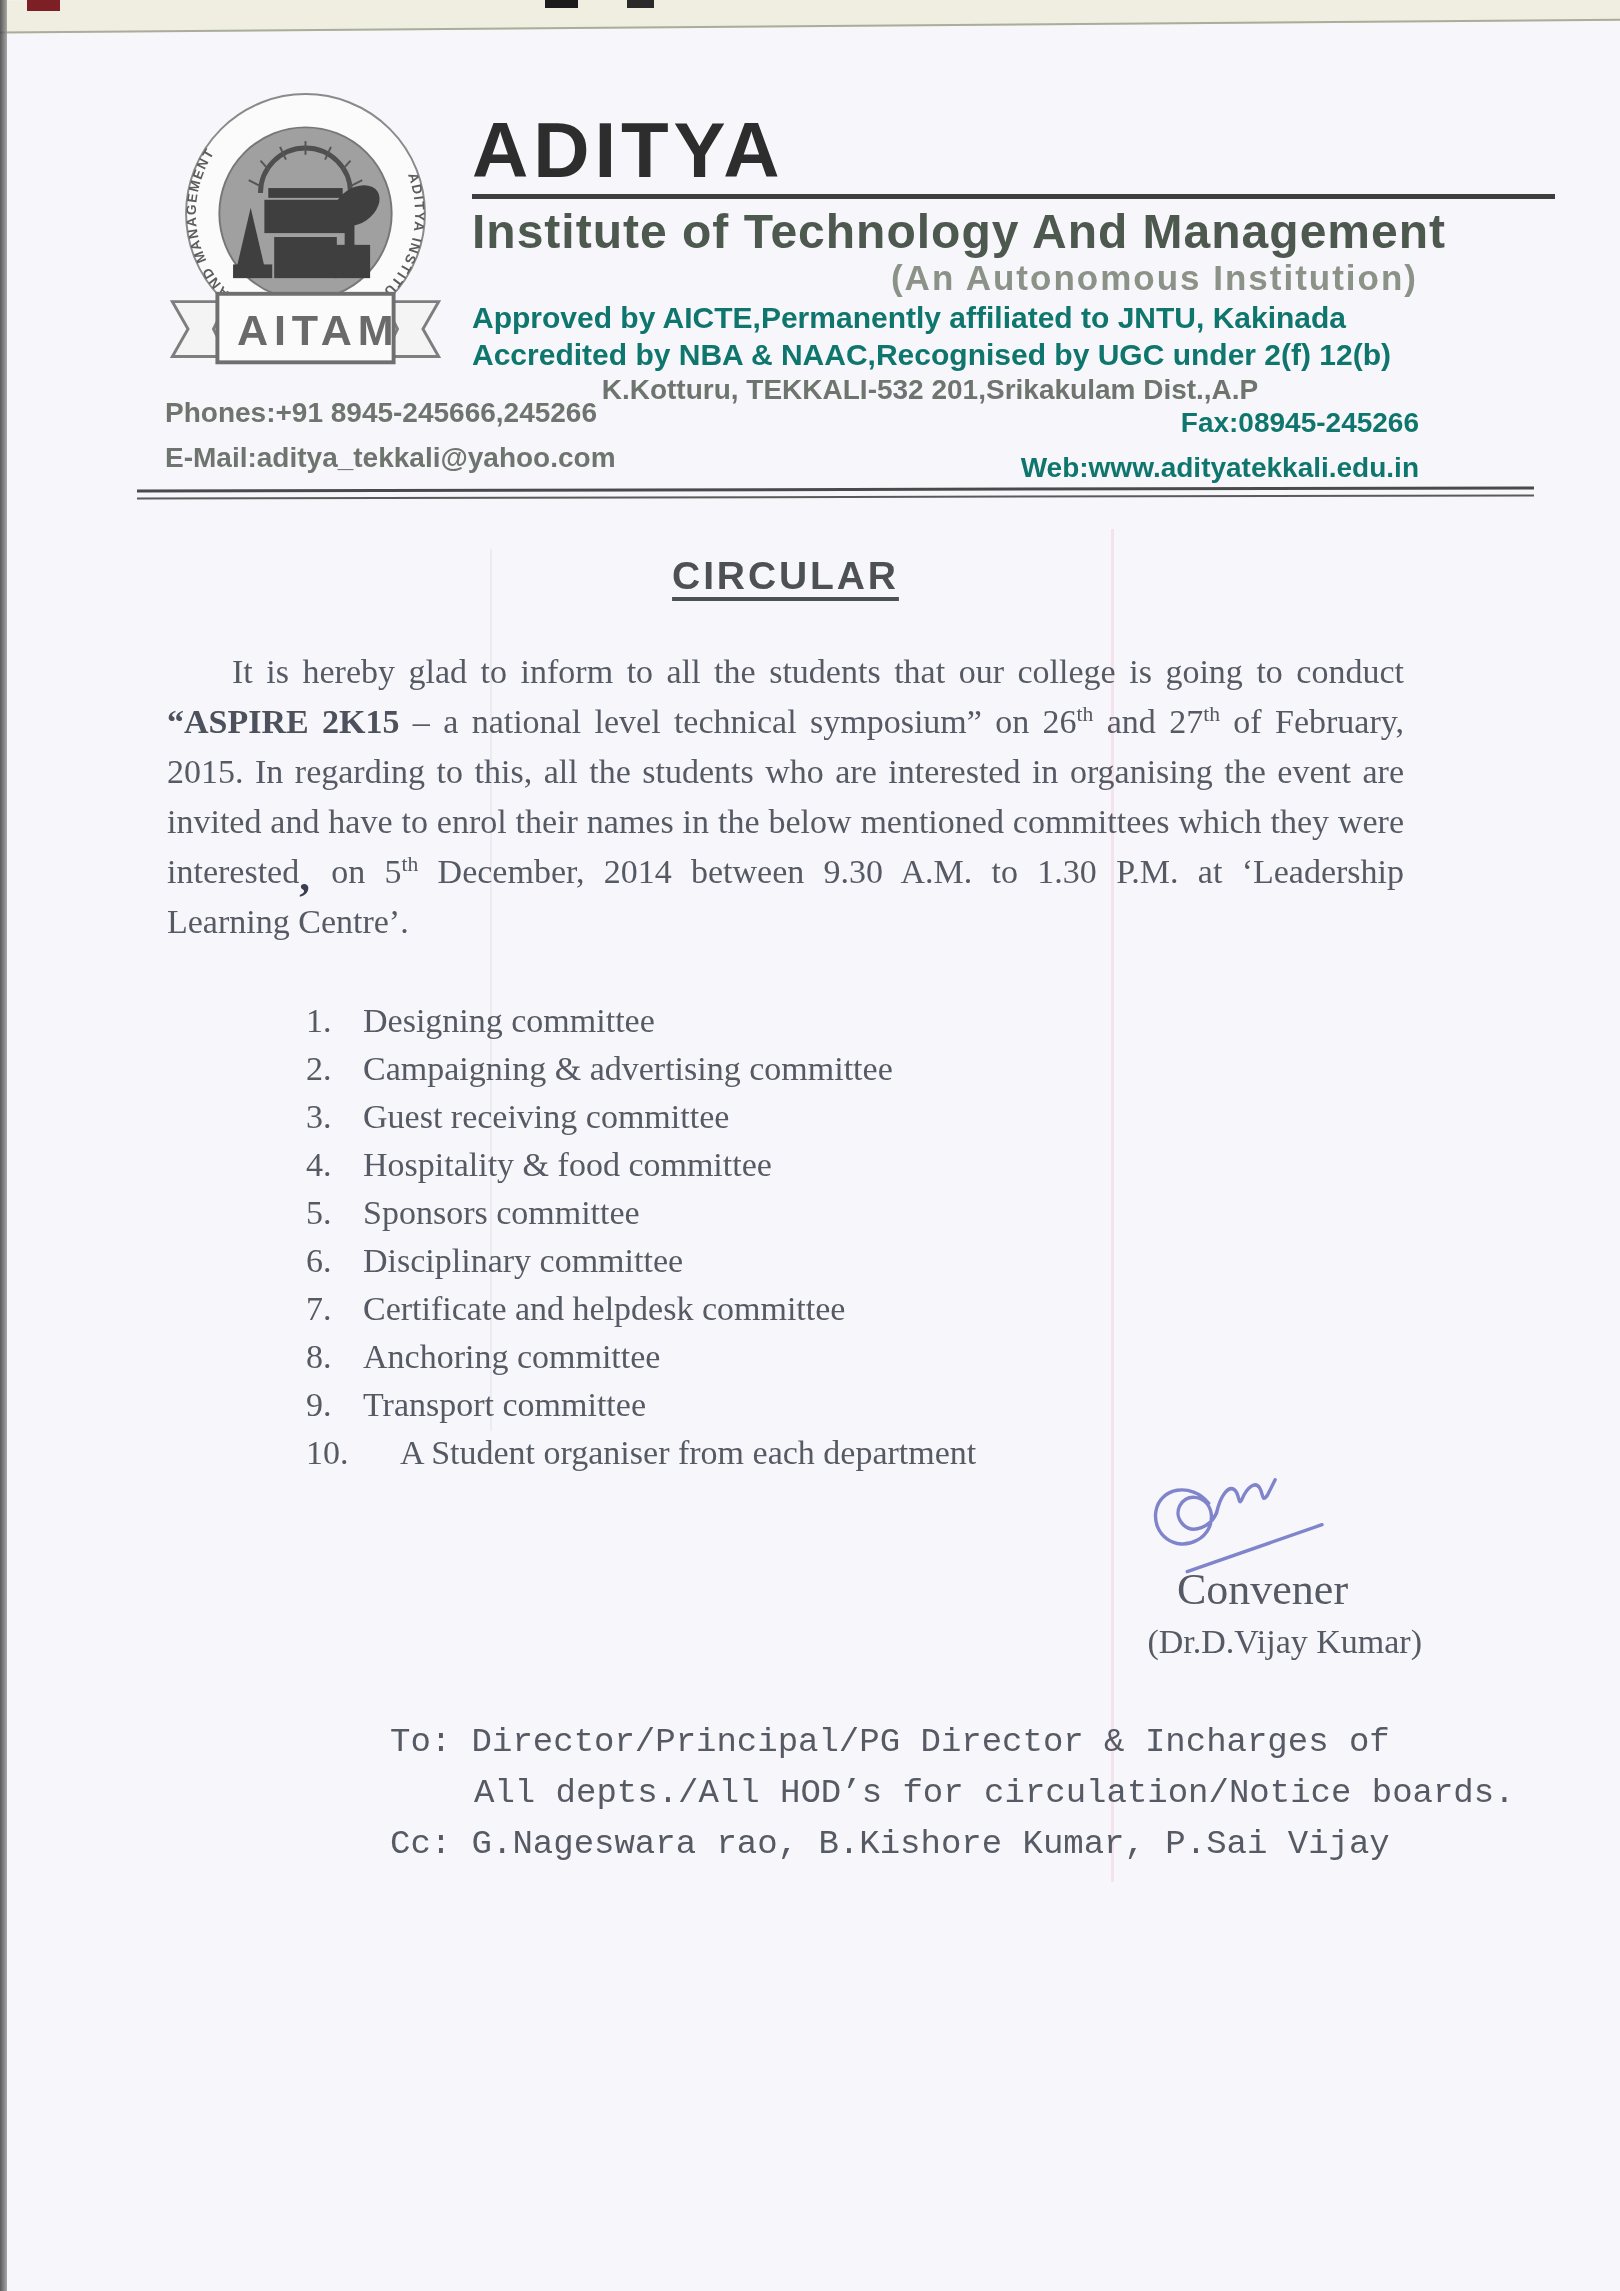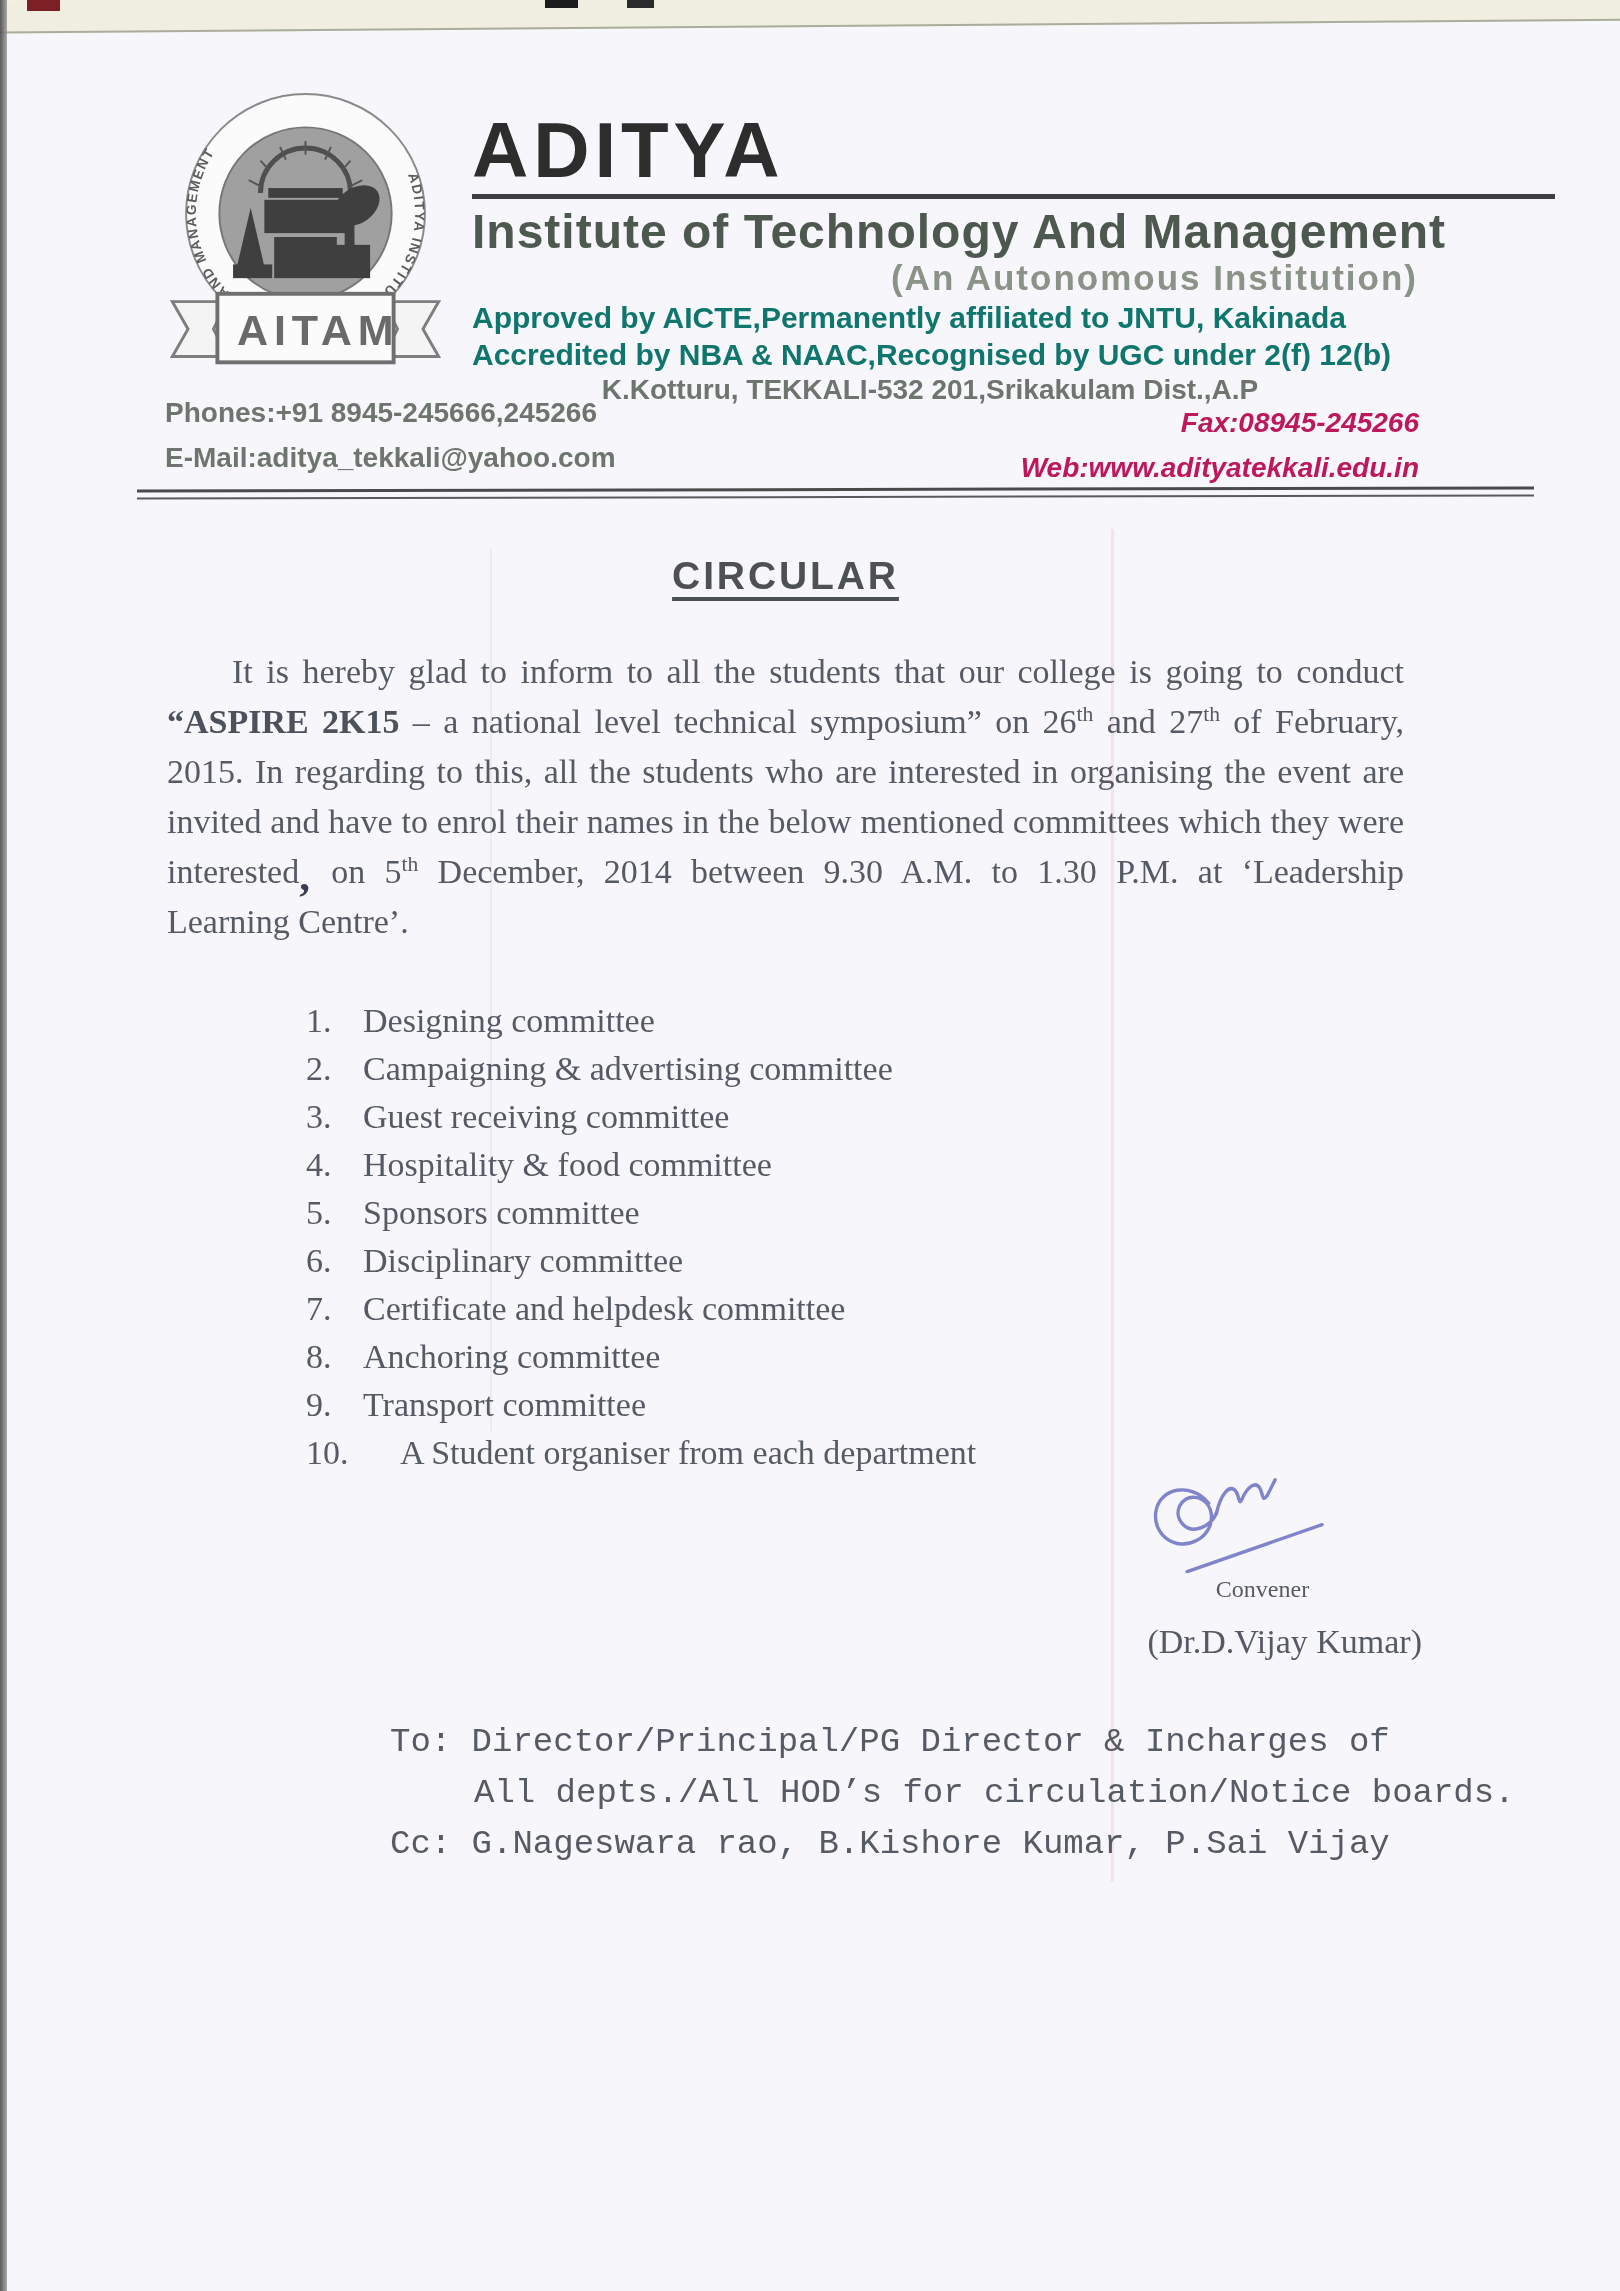--- a/index.html
+++ b/index.html
@@ -32,21 +32,21 @@
     letter-spacing:1px; color:#4d584e; }
   .org-autonomous { margin-top:4.9px; font-size:35px; line-height:36px; font-weight:bold;
     color:#8b9287; text-align:right; margin-right:137px; letter-spacing:2px; }
   .org-approved, .org-accredited { margin-top:5.9px; font-size:30px; line-height:31px;
     font-weight:bold; color:#0f766e; }
   .org-address { margin-top:4.9px; font-size:28px; line-height:29px; font-weight:bold;
     color:#6e756f; text-align:center; margin-right:167px; }
   .contact-left { position:absolute; left:165px; top:390px; font-size:28px; line-height:45px;
     font-weight:bold; color:#6e756f; }
   .contact-right { position:absolute; right:201px; top:400px; font-size:28px; line-height:45px;
-    font-weight:bold; color:#be185d; text-align:right;font-style:italic; }
+    font-weight:bold; color:#0f766e; text-align:right; }
   .double-rule { position:absolute; top:488px; left:137px; width:1397px; height:9.8px;
     border-top:3.9px solid #4a4a4a; border-bottom:2.9px solid #5a5a5a; transform:rotate(-0.12deg); }
 
   
   .doc-title { position:absolute; top:554px; left:167px; width:1237px; text-align:center;
     font-size:39px; font-weight:bold; letter-spacing:2.9px; color:#4e5154;
     text-decoration:underline; text-decoration-thickness:3.9px; text-underline-offset:7.8px; }
   .para { position:absolute; top:647px; left:167px; width:1237px;
     font-family:"Liberation Serif", serif; font-size:34px; line-height:50px;
     color:#565a64; text-align:justify; text-indent:65px; }
@@ -56,21 +56,21 @@
   sup { font-size:21.6px; line-height:0; vertical-align:super; }
   .committee-list { position:absolute; top:1002px; left:306px; list-style:none;
     font-family:"Liberation Serif", serif; font-size:34px; color:#565a64; }
   .committee-list li { display:flex; height:48px; align-items:baseline; }
   .committee-list .num { width:57px; flex:none; }
   .committee-list li:last-child .num { width:94px; }
 
   
   .sig-block { position:absolute; top:1470px; left:1103px; width:319px; }
   .sig-svg { display:block; margin-left:29px; }
-  .sig-role { font-family:"Liberation Serif", serif; font-size:24px; line-height:39px;
+  .sig-role { font-family:"Liberation Serif", serif; font-size:44px; line-height:39px;
     color:#565a64; text-align:center; margin-top:-27.4px; }
   .sig-name { font-family:"Liberation Serif", serif; font-size:34px; line-height:39px;
     color:#565a64; text-align:right; margin-top:13.7px; white-space:nowrap; }
 
   
   .footer { position:absolute; top:1717px; left:390px;
     font-family:Liberation Mono, monospace; font-size:34px; line-height:51px; color:#565a64; }
   .footer .indent { margin-left:84px; }
 
   .seal-small-text { font-size:14px; font-weight:bold; letter-spacing:1.5px; fill:#5c5c5c;

